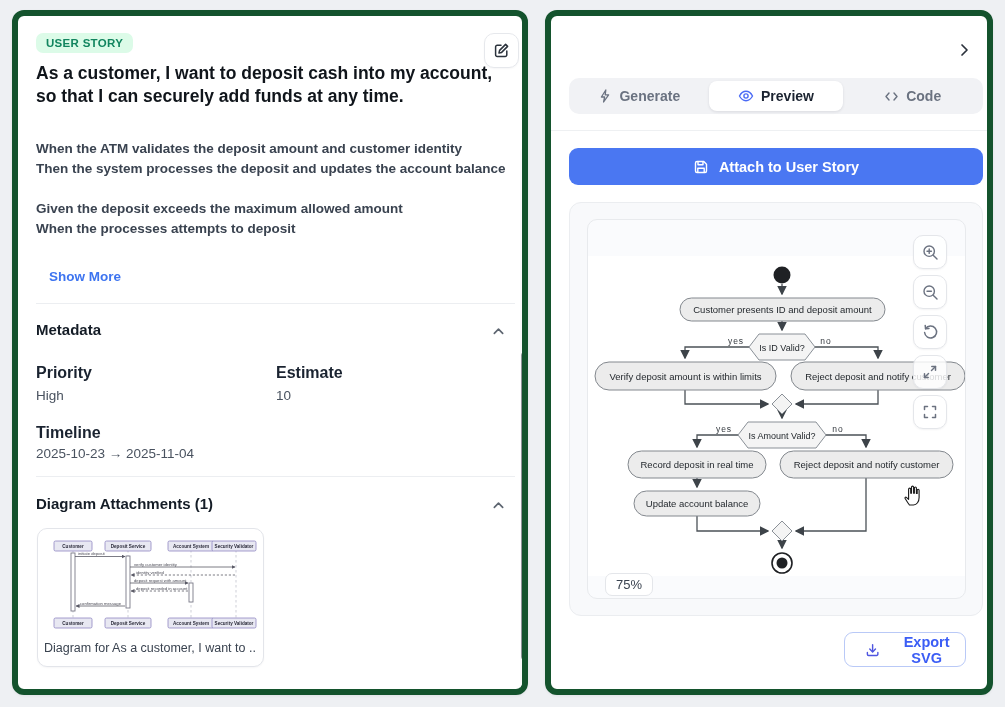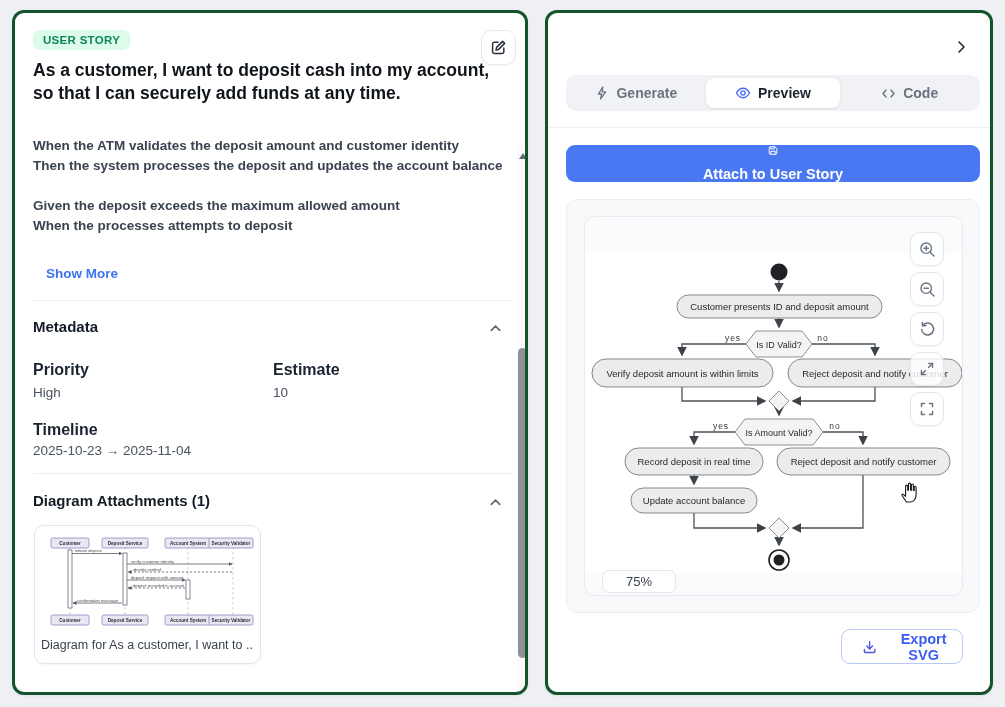--- a/index.html
+++ b/index.html
@@ -6,21 +6,21 @@
   html,body { width:1005px; height:707px; }
   body {
     font-family:"Liberation Sans", sans-serif;
     background:#eef0f3;
     position:relative;
     overflow:hidden;
     color:#1b2430;
   }
   .card {
     position:absolute; background:#fff;
-    border:3px solid #14532d; border-radius:12px;
+    border:6px solid #14532d; border-radius:12px;
     box-shadow:0 1px 3px rgba(16,24,40,.06);
   }
   #story-card { left:12px; top:10px; width:516px; height:685px; overflow:hidden; }
   #workbench-card { left:545px; top:10px; width:448px; height:685px; }
 
   
   .badge {
     position:absolute; left:18px; top:17px;
     background:#dcfbe8; color:#12855f;
     font-size:11.5px; font-weight:700; letter-spacing:.3px;
@@ -79,39 +79,39 @@
     flex:1; display:flex; align-items:center; justify-content:center; gap:7px;
     border-radius:8px; font-size:14px; color:#6a7280; font-weight:700; cursor:pointer;
   }
   .tab.active { background:#fff; color:#1b2330; font-weight:600; box-shadow:0 1px 3px rgba(16,24,40,.10); }
   .wb-divider { position:absolute; left:0; top:114px; width:100%; border-top:1px solid #eef0f2; }
 
   .attach-btn {
     position:absolute; left:18px; top:132px; width:414px; height:37px;
     background:#4a77f2; border:none; border-radius:9px; color:#fff;
     font-size:14.5px; font-weight:600; font-family:inherit;
-    display:flex; align-items:center; justify-content:center; gap:10px; cursor:pointer;flex-direction:column;
+    display:flex; align-items:center; justify-content:center; gap:10px; cursor:pointer;
   }
 
   .preview-wrap {
     position:absolute; left:18px; top:186px; width:414px; height:414px;
     background:#f8f9fb; border:1px solid #ebedf0; border-radius:12px;
   }
   .canvas {
     position:absolute; left:17px; top:16px; width:379px; height:380px;
     background:#fafbfd; border:1px solid #e8eaed; border-radius:10px; overflow:hidden; cursor:grab;
   }
   .zoom-btn {
     position:absolute; left:343px; width:34px; height:34px;
     background:rgba(255,255,255,.82); border:1px solid #e4e6ea; border-radius:10px;
     display:flex; align-items:center; justify-content:center; color:#6b7280; cursor:pointer;
     box-shadow:0 1px 2px rgba(16,24,40,.05);
   }
   .zoom-badge {
-    position:absolute; left:35px; top:370px; padding:3px 23px;
+    position:absolute; left:35px; top:370px; padding:3px 10px;
     background:#fff; border:1px solid #e4e6ea; border-radius:7px;
     font-size:13px; color:#3a4350;
   }
   .export-btn {
     position:absolute; left:293px; top:616px; width:122px; height:35px;
     background:#fff; border:1.5px solid #b9c9f7; border-radius:9px;
     color:#3b5df5; font-size:14.5px; font-weight:600; font-family:inherit;
     display:flex; align-items:center; justify-content:center; gap:8px; cursor:pointer;padding-left:20px;
   }
   .hand-cursor { position:absolute; left:350px; top:466px; pointer-events:none; }

